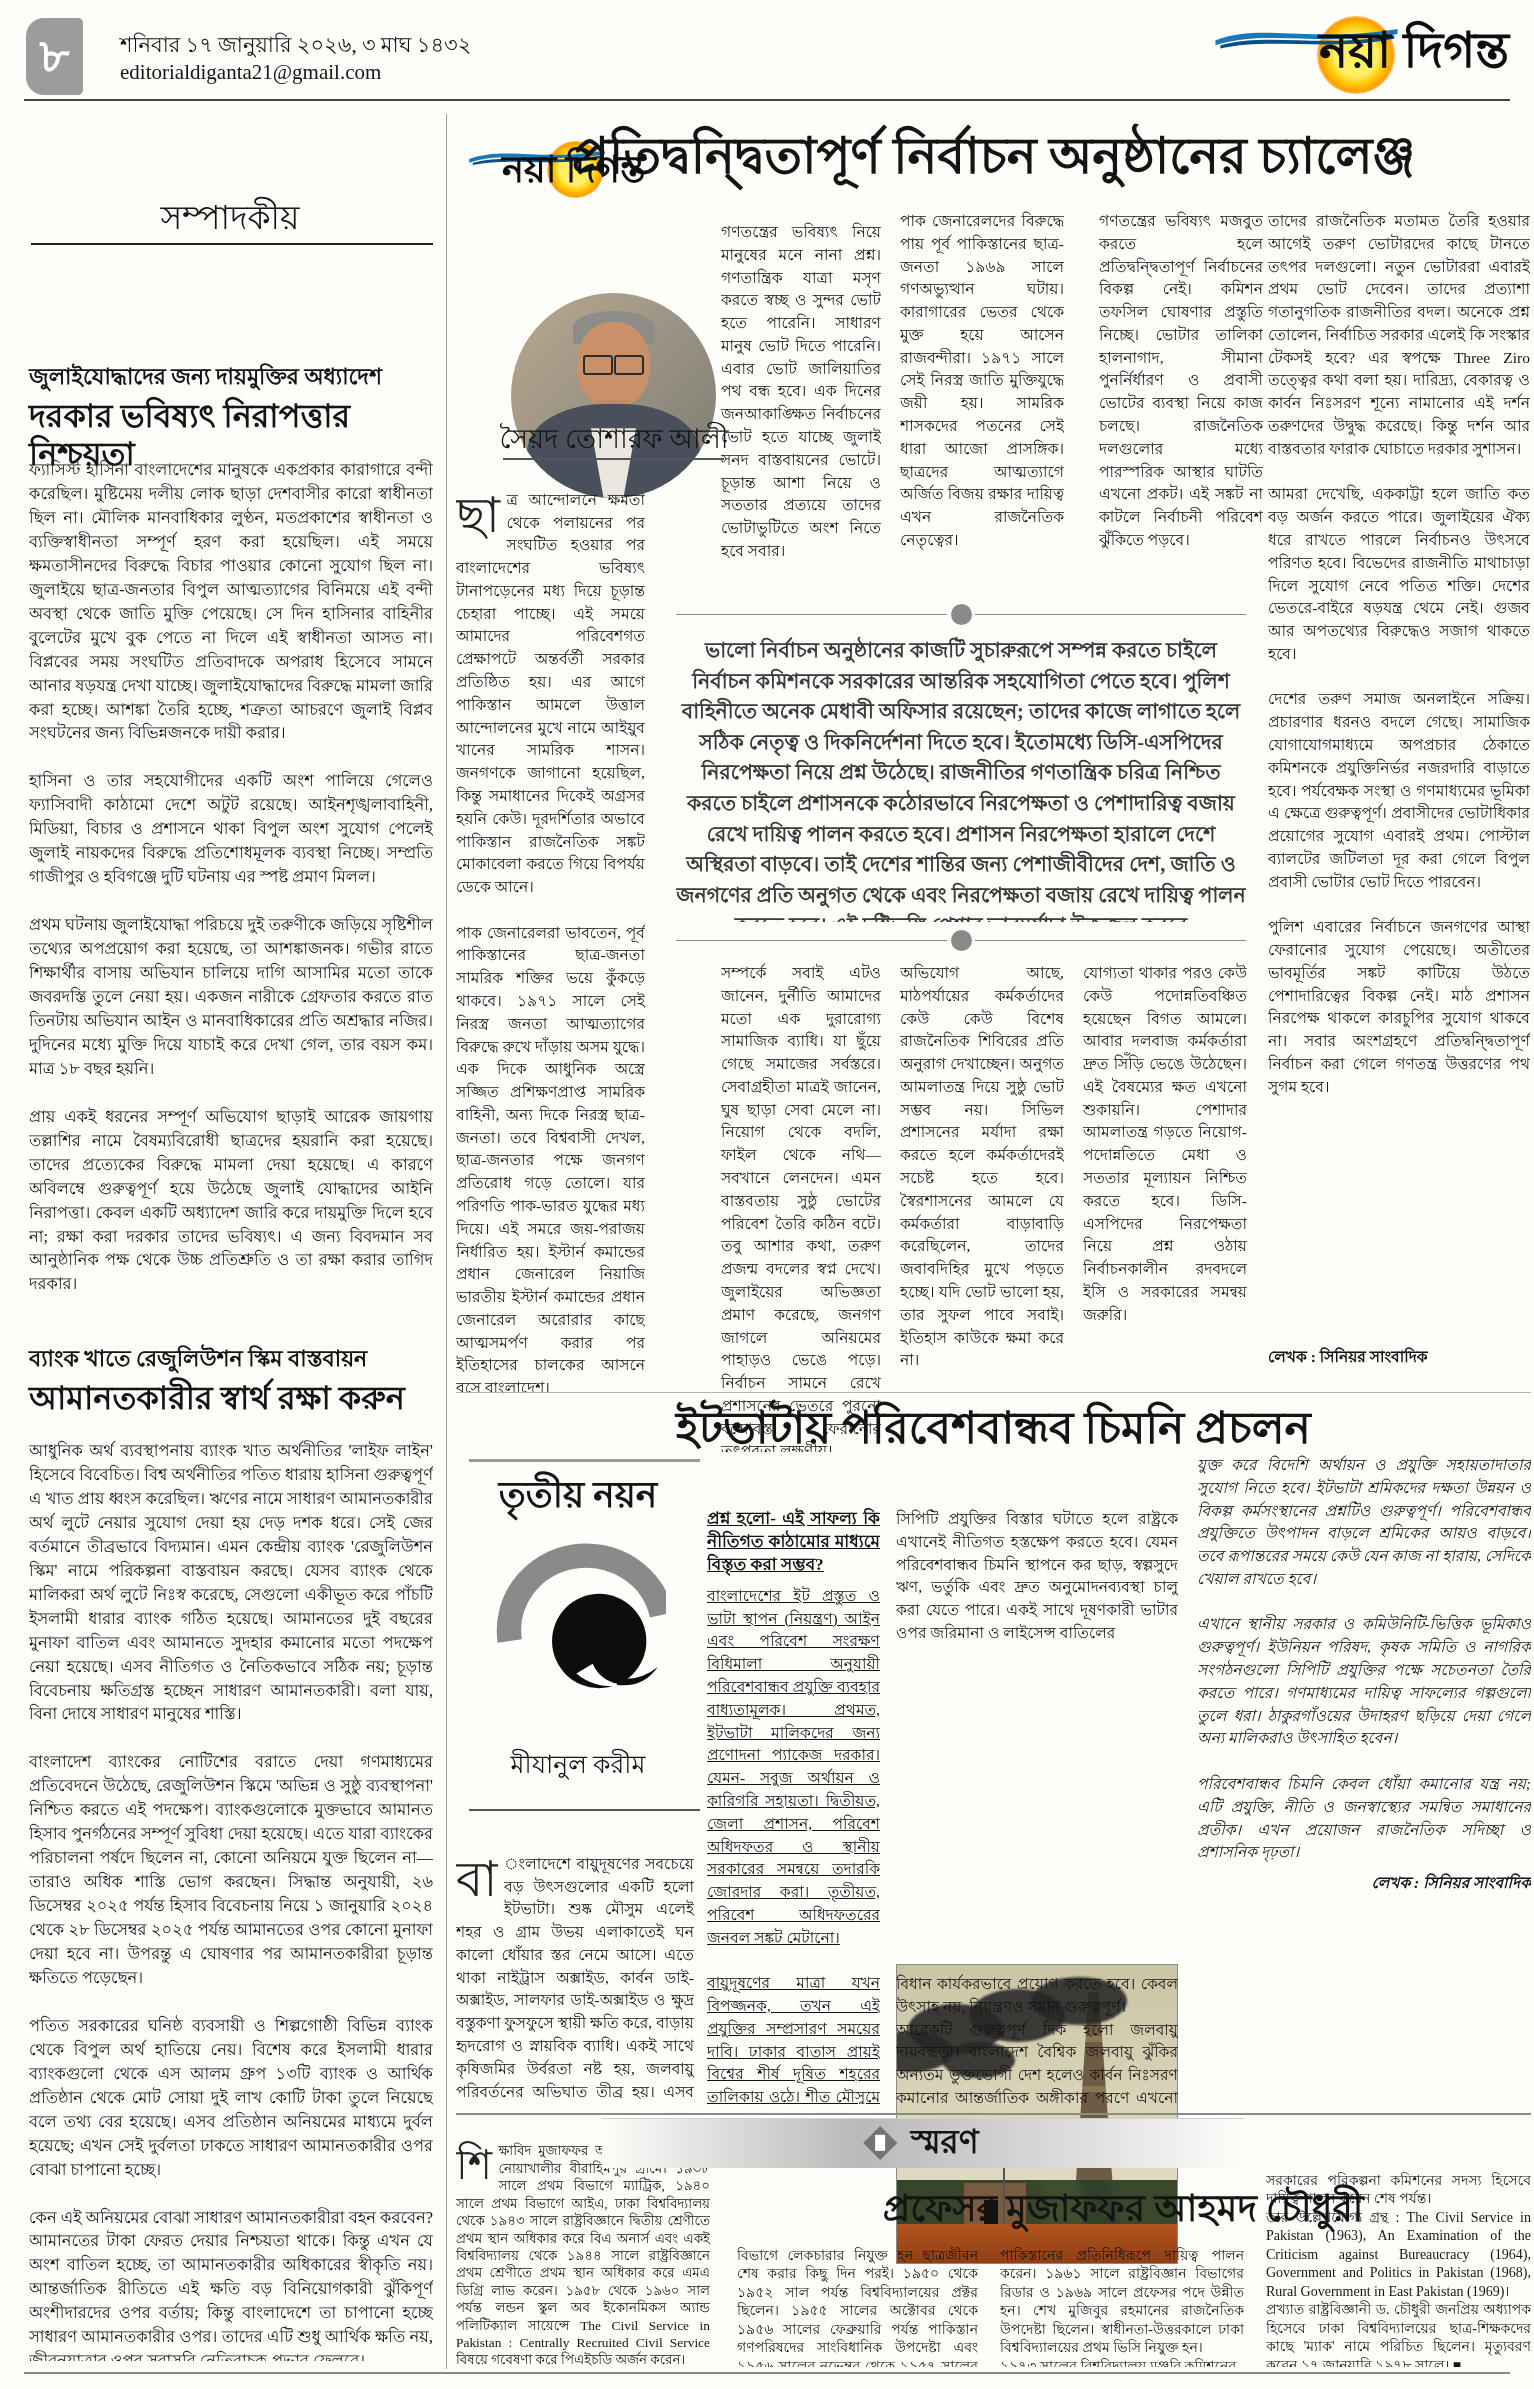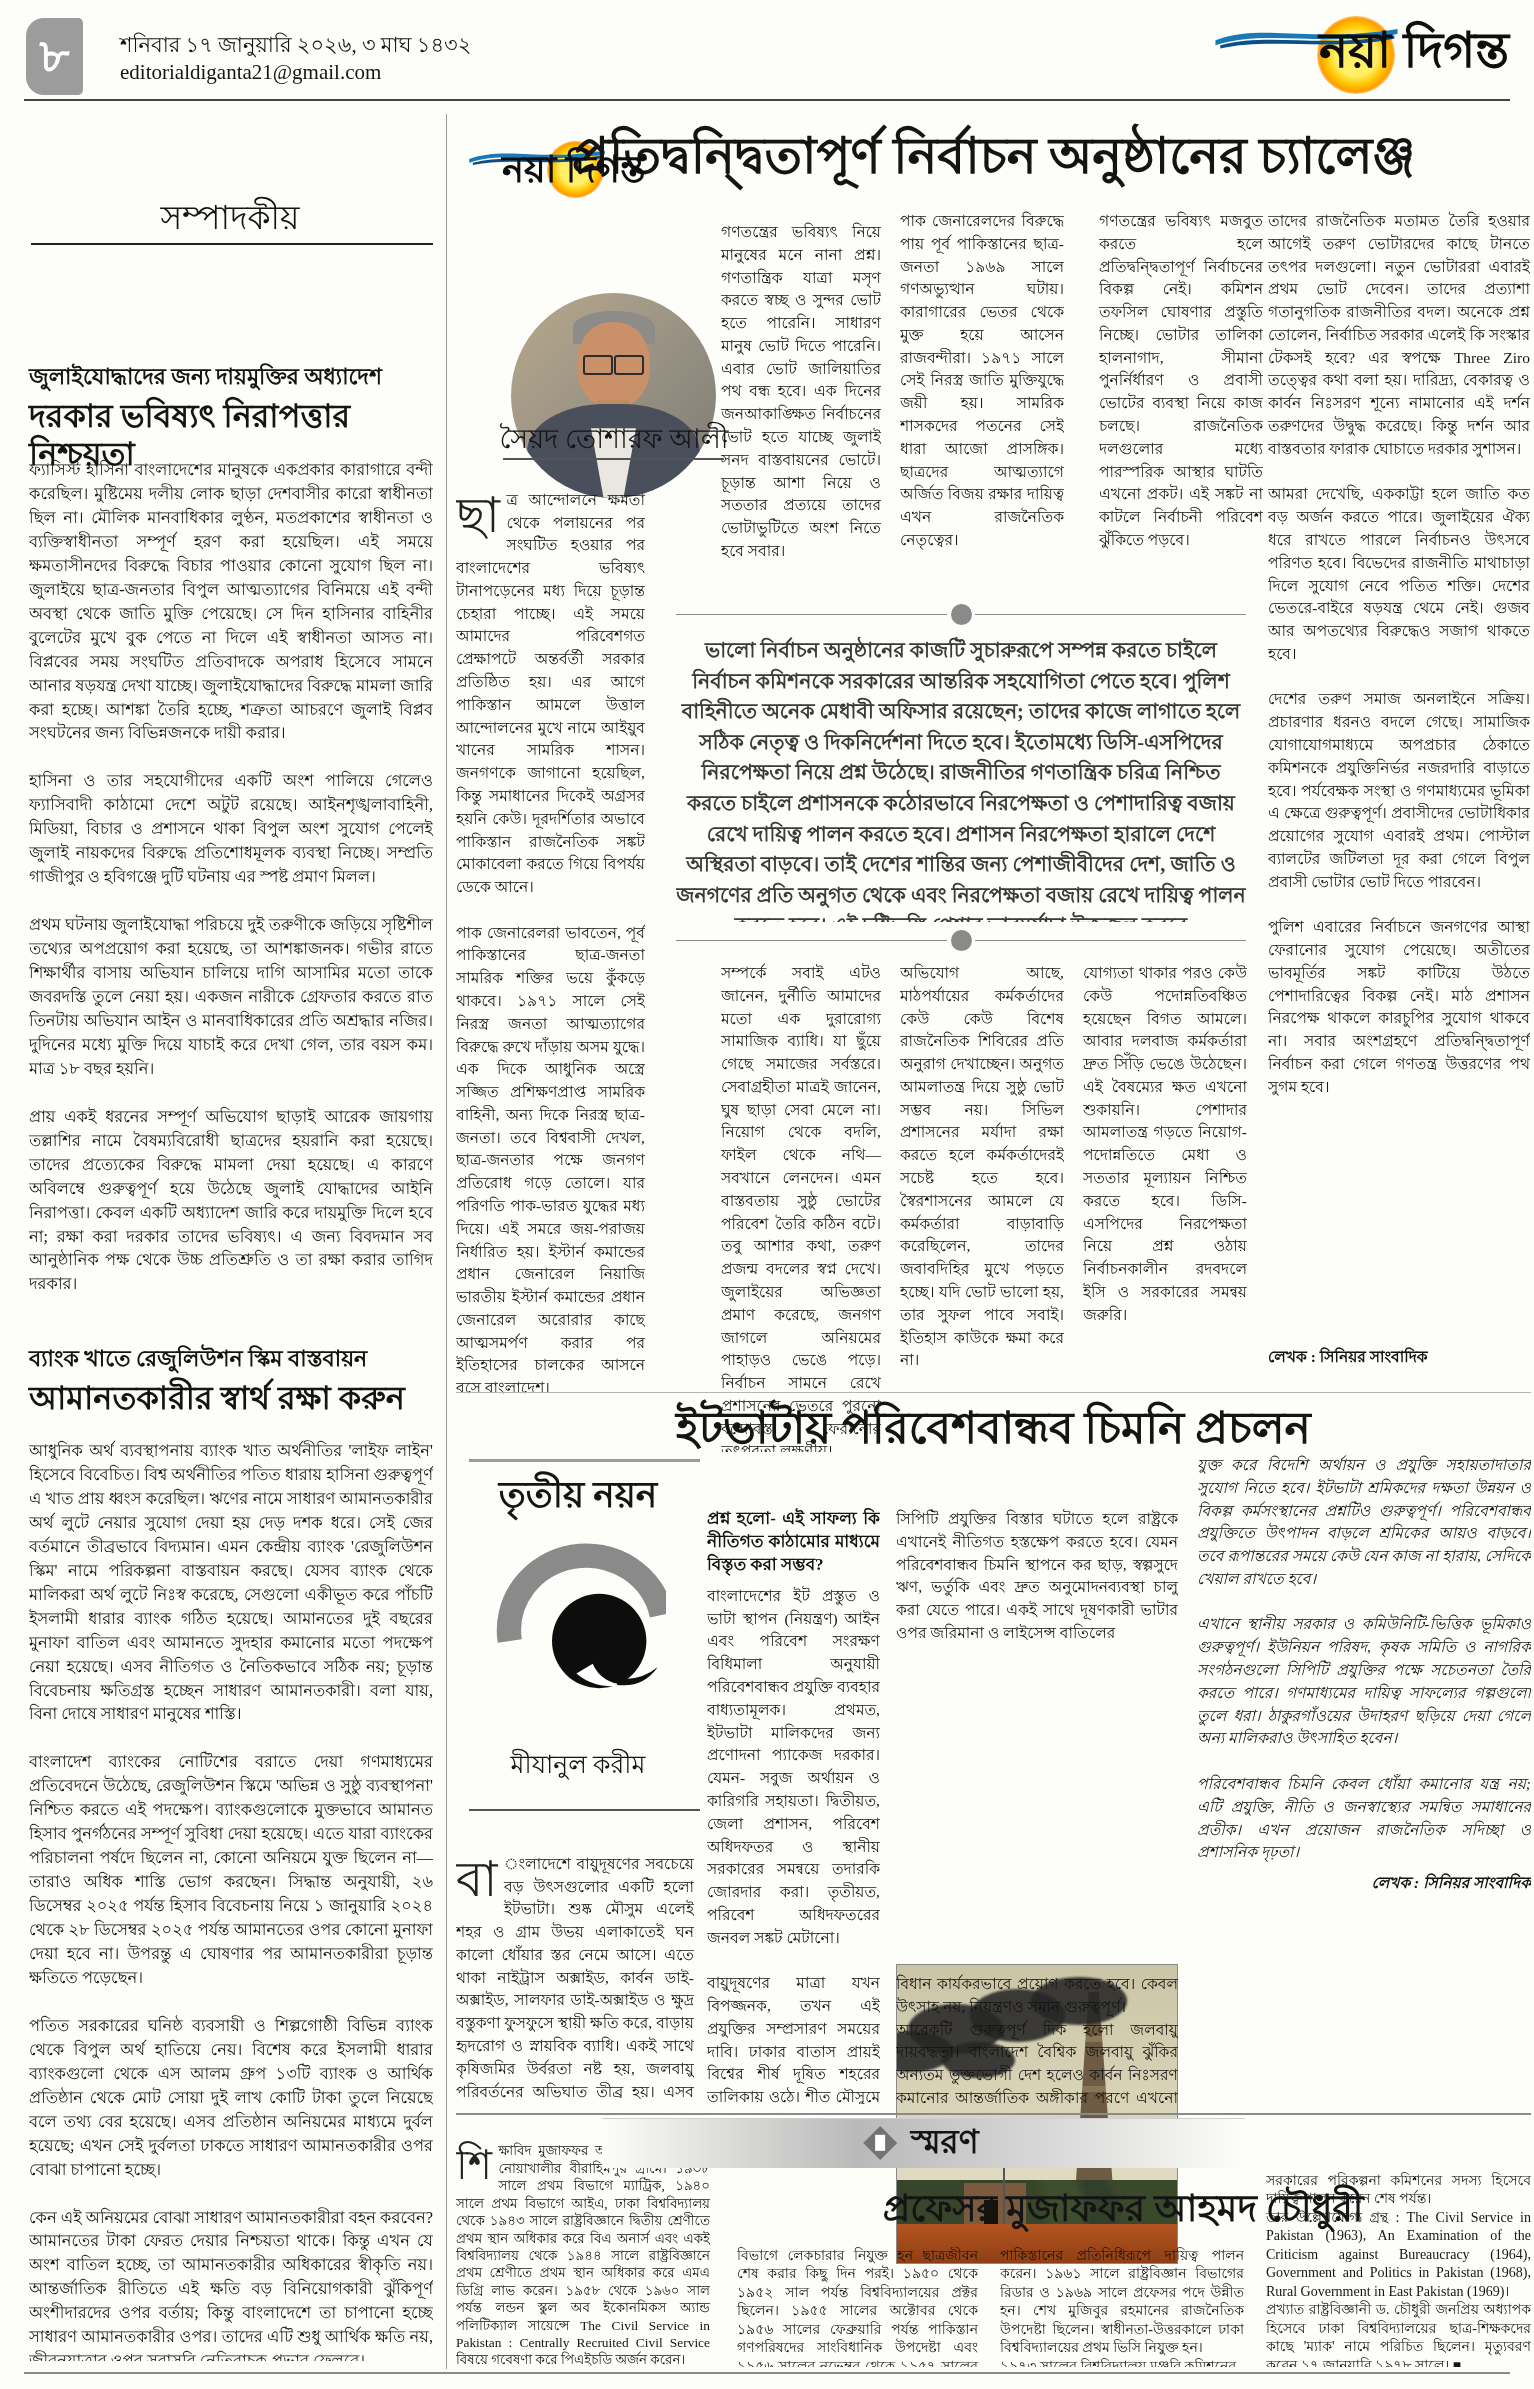--- a/index.html
+++ b/index.html
@@ -189,21 +189,21 @@
     <path d="M100,190 A62,62 0 0 0 196,172 A40,40 0 0 1 120,178 Z" fill="#ffffff"></path>
     <path d="M150,196 Q178,200 200,182 Q182,208 150,204 Z" fill="#0d0d0d"></path>
   </svg>
   <div class="abs center" style="left:456px;top:1745px;width:244px;font-size:25px;">মীযানুল করীম</div>
   <div class="abs" style="left:469px;top:1809px;width:231px;height:1.6px;background:#555;"></div>
 
   <div class="abs body-text" style="left:456px;top:1830px;width:238px;height:274px;">
     <span class="dropcap">বা</span><span>ংলাদেশে বায়ুদূষণের সবচেয়ে বড় উৎসগুলোর একটি হলো ইটভাটা। শুষ্ক মৌসুম এলেই শহর ও গ্রাম উভয় এলাকাতেই ঘন কালো ধোঁয়ার স্তর নেমে আসে। এতে থাকা নাইট্রাস অক্সাইড, কার্বন ডাই-অক্সাইড, সালফার ডাই-অক্সাইড ও ক্ষুদ্র বস্তুকণা ফুসফুসে স্থায়ী ক্ষতি করে, বাড়ায় হৃদরোগ ও স্নায়বিক ব্যাধি। একই সাথে কৃষিজমির উর্বরতা নষ্ট হয়, জলবায়ু পরিবর্তনের অভিঘাত তীব্র হয়। এসব মোকাবেলায় পরীক্ষামূলকভাবে চালু হয়েছে পরিবেশবান্ধব চিমনি প্রযুক্তি (সিপিটি)। কেবল একটি প্রযুক্তির উদ্ভাবন নয়, এটি বাংলাদেশের পরিবেশনীতির কার্যকারিতা যাচাইয়েরও গুরুত্বপূর্ণ পরীক্ষা।</span>
   </div>
 
-  <div class="abs" style="left:707px;top:1508px;width:173px;height:596px;overflow:hidden;">
+  <div class="abs" style="left:707px;top:1508px;width:173px;height:596px;overflow:hidden;text-decoration:underline;">
     <div style="font-size:17px;font-weight:bold;line-height:1.35;text-align:justify;">প্রশ্ন হলো- এই সাফল্য কি নীতিগত কাঠামোর মাধ্যমে বিস্তৃত করা সম্ভব?</div>
     <div class="body-text" style="margin-top:8.1px;">বাংলাদেশের ইট প্রস্তুত ও ভাটা স্থাপন (নিয়ন্ত্রণ) আইন এবং পরিবেশ সংরক্ষণ বিধিমালা অনুযায়ী পরিবেশবান্ধব প্রযুক্তি ব্যবহার বাধ্যতামূলক। প্রথমত, ইটভাটা মালিকদের জন্য প্রণোদনা প্যাকেজ দরকার। যেমন- সবুজ অর্থায়ন ও কারিগরি সহায়তা। দ্বিতীয়ত, জেলা প্রশাসন, পরিবেশ অধিদফতর ও স্থানীয় সরকারের সমন্বয়ে তদারকি জোরদার করা। তৃতীয়ত, পরিবেশ অধিদফতরের জনবল সঙ্কট মেটানো।
 
 বায়ুদূষণের মাত্রা যখন বিপজ্জনক, তখন এই প্রযুক্তির সম্প্রসারণ সময়ের দাবি। ঢাকার বাতাস প্রায়ই বিশ্বের শীর্ষ দূষিত শহরের তালিকায় ওঠে। শীত মৌসুমে শিশু ও বয়স্কদের শ্বাসকষ্ট বাড়ে, হাসপাতালে রোগীর চাপ বাড়ে। এর বড় দায় ইটভাটার। অথচ প্রযুক্তি বদলালে এই চিত্র পাল্টে দেয়া সম্ভব— ঠাকুরগাঁওয়ের অভিজ্ঞতা তা-ই বলে। প্রাপ্ত সমাধান বাস্তবসম্মত এবং স্থানীয় প্রেক্ষাপটে কার্যকর।</div>
   </div>
 
   <div class="abs body-text" style="left:896px;top:1508px;width:282px;height:158px;">সিপিটি প্রযুক্তির বিস্তার ঘটাতে হলে রাষ্ট্রকে এখানেই নীতিগত হস্তক্ষেপ করতে হবে। যেমন পরিবেশবান্ধব চিমনি স্থাপনে কর ছাড়, স্বল্পসুদে ঋণ, ভর্তুকি এবং দ্রুত অনুমোদনব্যবস্থা চালু করা যেতে পারে। একই সাথে দূষণকারী ভাটার ওপর জরিমানা ও লাইসেন্স বাতিলের</div>
   
   <div class="abs kiln" style="left:896px;top:1671px;width:280px;height:298px;">
     <span class="chimney"></span>

